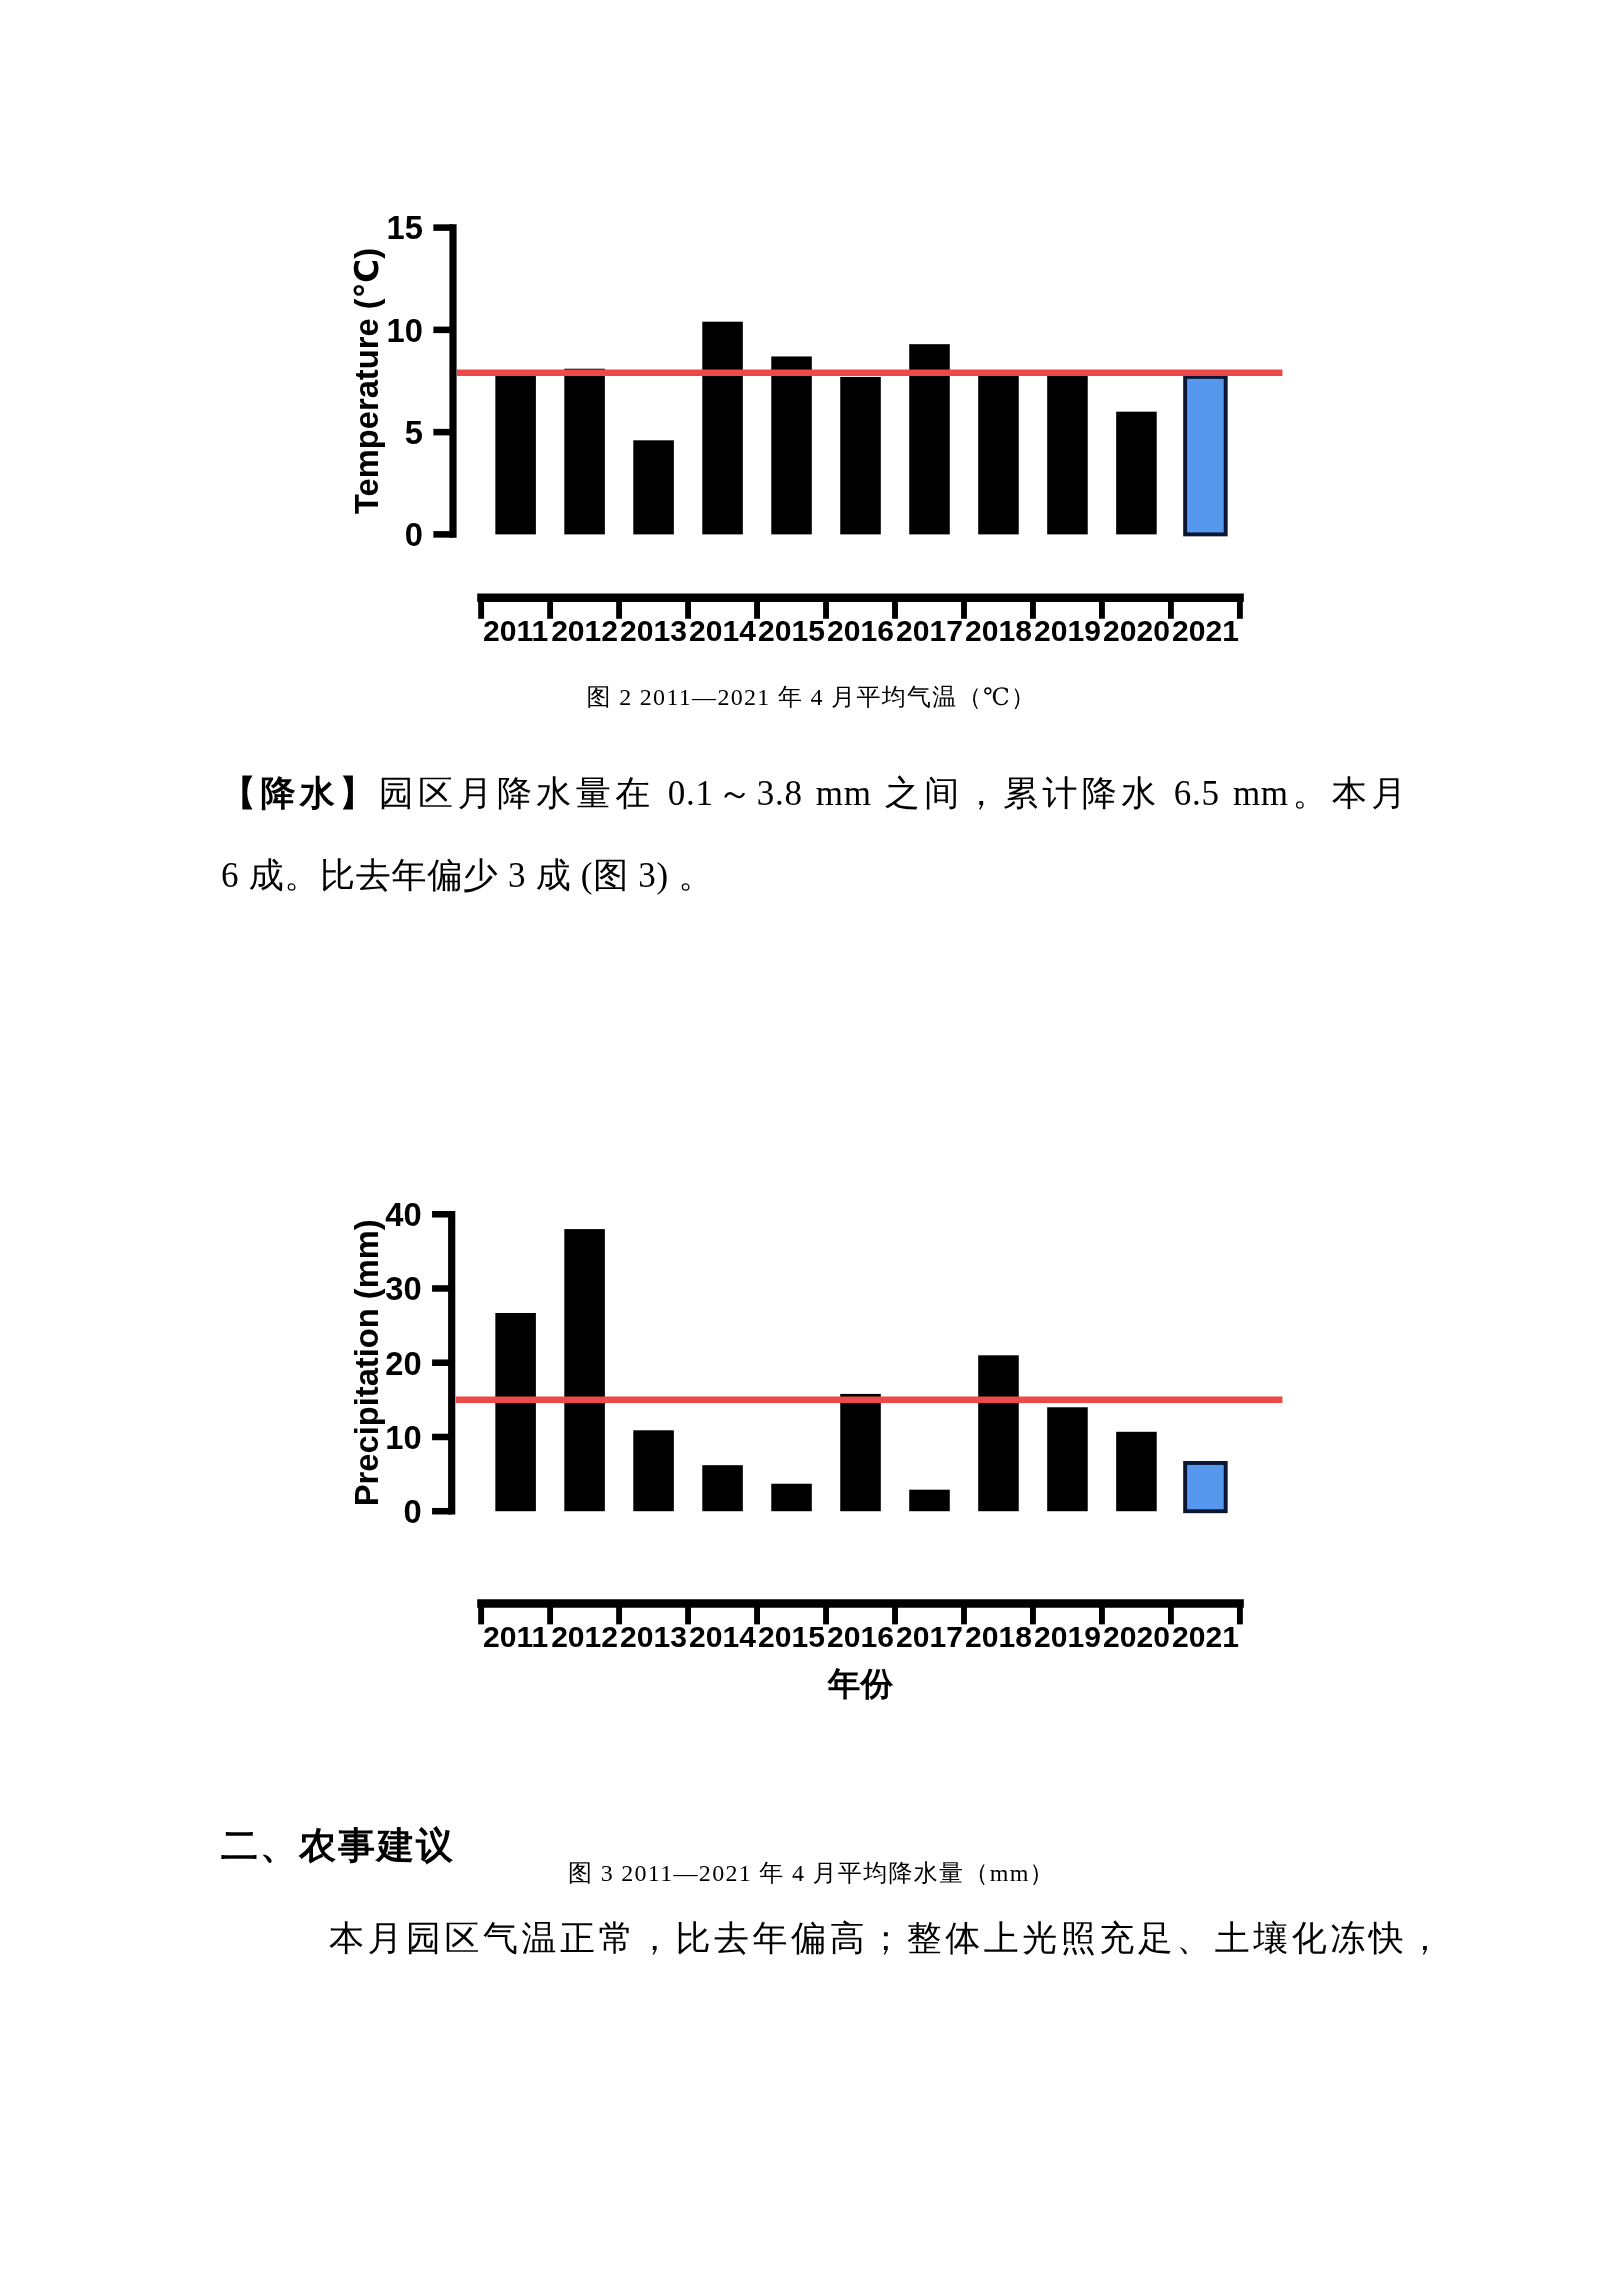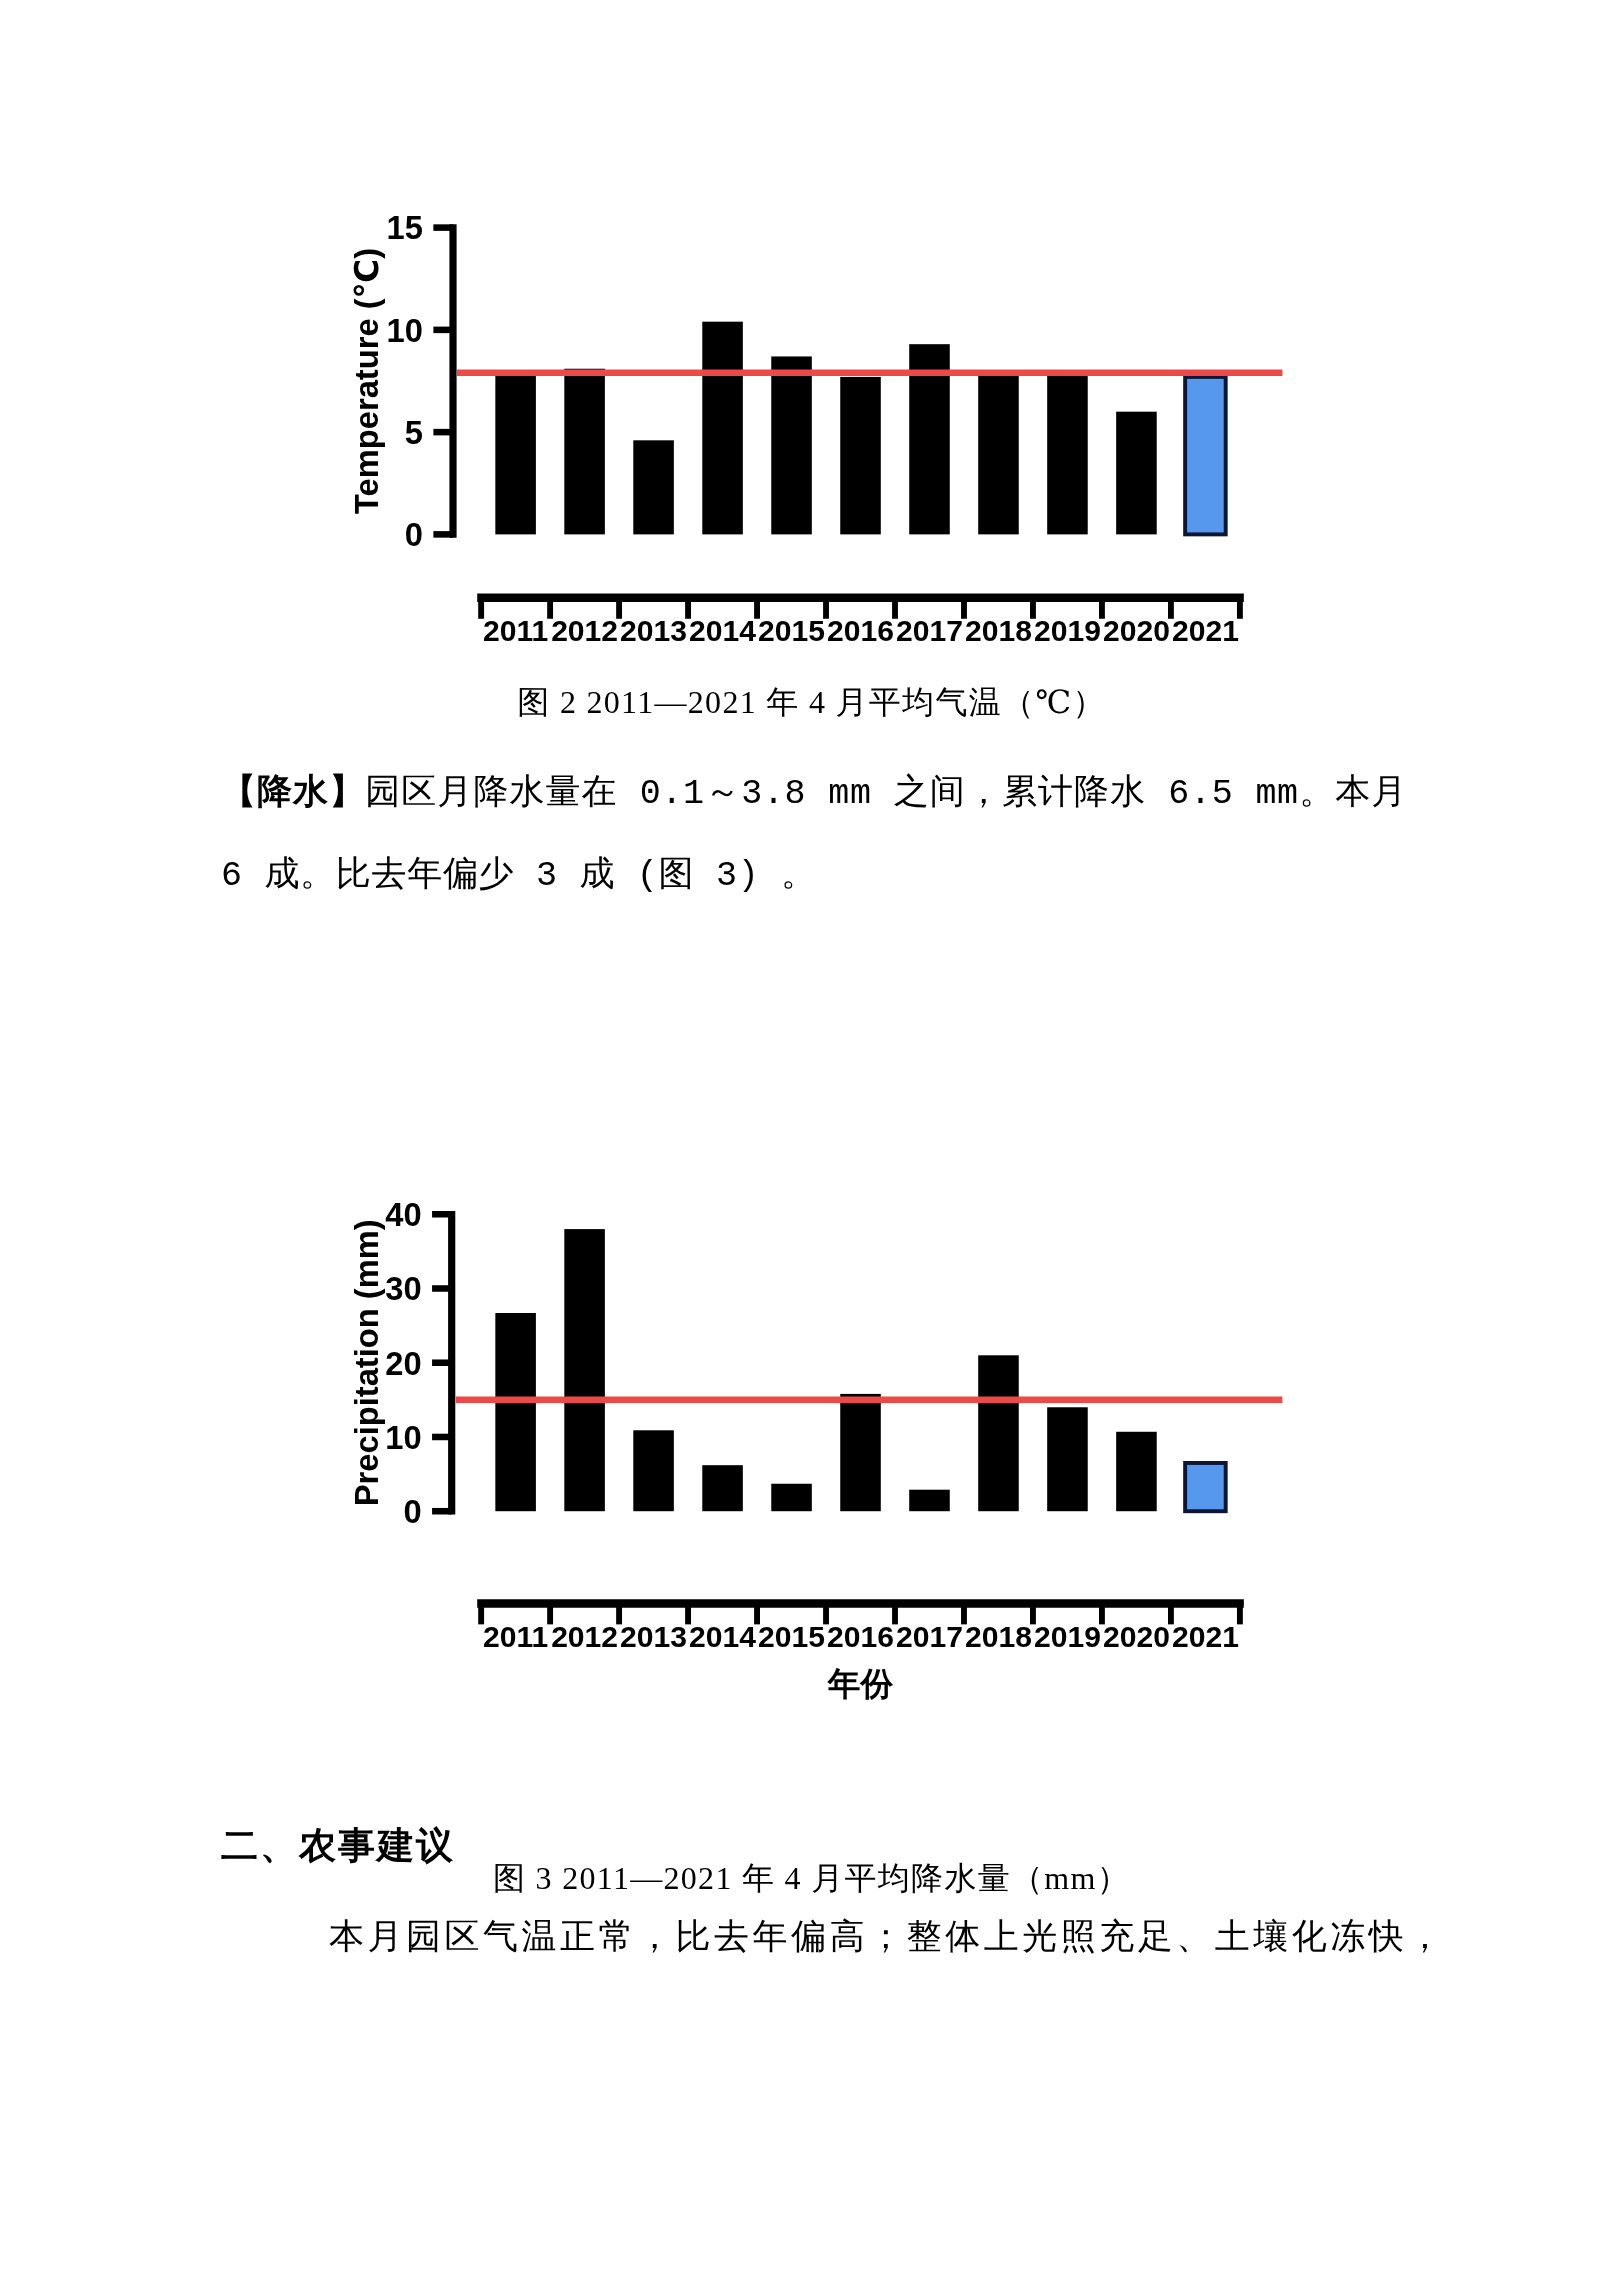--- a/index.html
+++ b/index.html
@@ -13,28 +13,27 @@
     font-family:"Liberation Sans","DejaVu Sans",sans-serif;
     font-weight:bold;
     fill:#000;
   }
   .para{width:1186px;left:221px;}
   .tline{
     font-size:35px;
     line-height:82px;
     height:82px;
     letter-spacing:0.7px;
-    font-family:Liberation Mono, monospace;
   }
   .jl{text-align:justify;text-align-last:justify;}
   .ll{text-align:left;text-align-last:left;}
   .lead-bold{font-weight:bold;}
   .caption{
     left:0;width:1623px;text-align:center;
-    font-size:32px;letter-spacing:1.3px;
+    font-size:24px;letter-spacing:1.3px;
   }
   .heading{
     left:221px;font-size:37px;font-weight:bold;letter-spacing:2px;
   }
   .indent2{text-indent:72px;}
 </style>
 </head>
 <body>
 
 <div>

